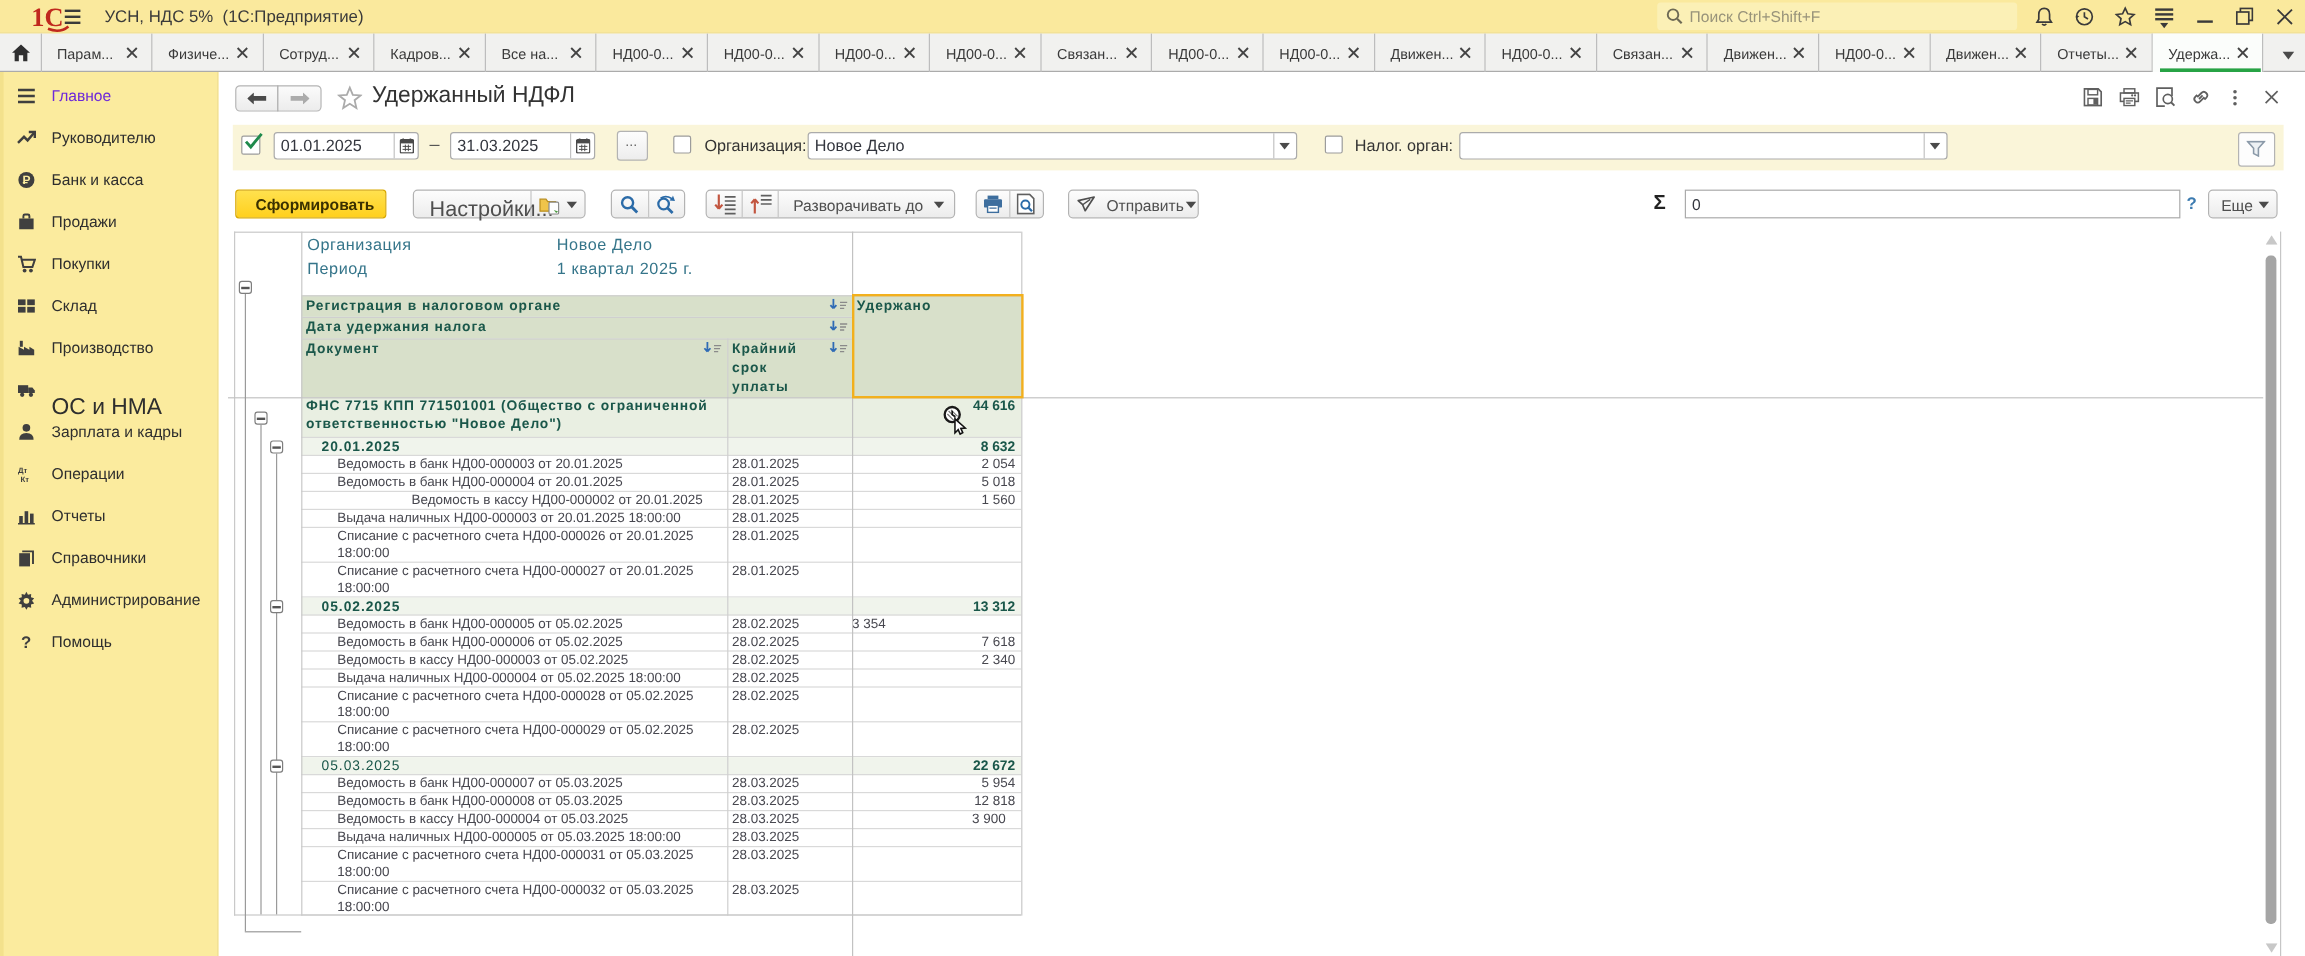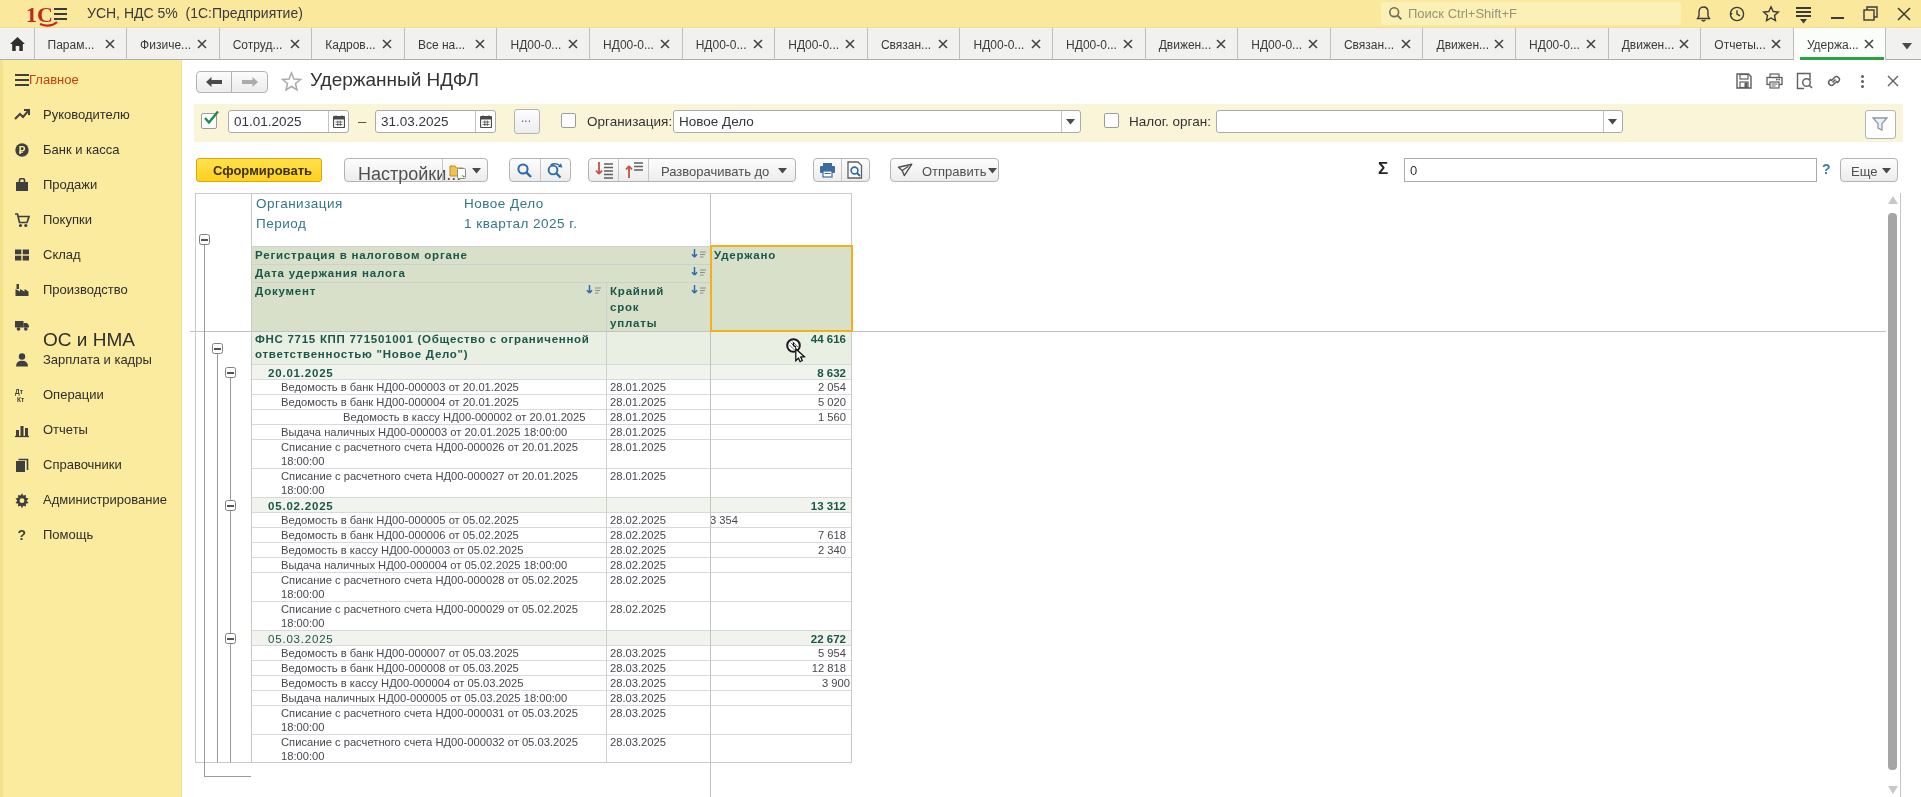--- a/index.html
+++ b/index.html
@@ -154,21 +154,21 @@
   </svg>
 <div style="position:absolute;left:1799.9px;top:57px;width:84px;height:3px;background:#27A345;"></div>
 <svg style="position:absolute;left:1902px;top:43px" width="10" height="7" viewBox="0 0 10 7">
     <path d="M0 0 L10 0 L5 6.5 Z" fill="#4A4A4A"></path>
   </svg>
 <div style="position:absolute;left:0px;top:60px;width:182px;height:737px;background:#FBEB9E;border-right:1px solid #EFDF92;"></div>
 <div style="position:absolute;left:0px;top:60px;width:3px;height:737px;background:#F3E18C;"></div>
 <svg style="position:absolute;left:14px;top:72px" width="16" height="17" viewBox="0 0 16 17">
     <path d="M1 3 H15 M1 8 H15 M1 13 H15" stroke="#3F3F3F" stroke-width="2"></path>
   </svg>
-<div style="position:absolute;left:29px;top:72px;white-space:nowrap;font-size:13px;color:#c2410c;">Главное</div>
+<div style="position:absolute;left:43px;top:72px;white-space:nowrap;font-size:13px;color:#6d28d9;">Главное</div>
 <svg style="position:absolute;left:14px;top:107px" width="16" height="17" viewBox="0 0 16 17">
     <path d="M1 12 L6 7 L9 10 L15 3" fill="none" stroke="#3F3F3F" stroke-width="2"></path>
     <path d="M10 3 L15 3 L15 8" fill="none" stroke="#3F3F3F" stroke-width="2"></path>
   </svg>
 <div style="position:absolute;left:43px;top:107px;white-space:nowrap;font-size:13px;color:#2E2E2E;text-align:center;">Руководителю</div>
 <svg style="position:absolute;left:14px;top:142px" width="16" height="17" viewBox="0 0 16 17">
     <circle cx="8" cy="8" r="6.7" fill="#3F3F3F"></circle>
     <text x="8" y="11.5" font-size="10" font-weight="bold" text-anchor="middle" fill="#FBEB9E">Р</text>
     <line x1="5" y1="10.2" x2="9" y2="10.2" stroke="#FAEFA2" stroke-width="1.2"></line>
   </svg>
@@ -405,21 +405,21 @@
 <div style="position:absolute;left:251px;top:365px;width:600px;height:15px;background:#F0F4EC;border-bottom:1px solid #D9D9D9;"></div>
 <div style="position:absolute;left:268px;top:367px;white-space:nowrap;font-size:11.5px;font-weight:bold;letter-spacing:0.8px;color:#1A574A;">20.01.2025</div>
 <div style="position:absolute;left:710px;top:367px;width:136px;text-align:right;font-size:11.5px;font-weight:bold;color:#1A574A;">8 632</div>
 <div style="position:absolute;left:251px;top:380px;width:600px;height:15px;border-bottom:1px solid #D9D9D9;"></div>
 <div style="position:absolute;left:281px;top:381px;white-space:nowrap;font-size:11.2px;color:#47474F;">Ведомость в банк НД00-000003 от 20.01.2025</div>
 <div style="position:absolute;left:610px;top:381px;white-space:nowrap;font-size:11.2px;color:#47474F;">28.01.2025</div>
 <div style="position:absolute;left:710px;top:381px;width:136px;text-align:right;font-size:11.2px;color:#47474F;">2 054</div>
 <div style="position:absolute;left:251px;top:395px;width:600px;height:15px;border-bottom:1px solid #D9D9D9;"></div>
 <div style="position:absolute;left:281px;top:396px;white-space:nowrap;font-size:11.2px;color:#47474F;">Ведомость в банк НД00-000004 от 20.01.2025</div>
 <div style="position:absolute;left:610px;top:396px;white-space:nowrap;font-size:11.2px;color:#47474F;">28.01.2025</div>
-<div style="position:absolute;left:710px;top:396px;width:136px;text-align:right;font-size:11.2px;color:#47474F;">5 020</div>
+<div style="position:absolute;left:710px;top:396px;width:136px;text-align:right;font-size:11.2px;color:#47474F;">5 018</div>
 <div style="position:absolute;left:251px;top:410px;width:600px;height:15px;border-bottom:1px solid #D9D9D9;"></div>
 <div style="position:absolute;left:298px;top:411px;white-space:nowrap;font-size:11.2px;color:#47474F;margin-left:45px;">Ведомость в кассу НД00-000002 от 20.01.2025</div>
 <div style="position:absolute;left:610px;top:411px;white-space:nowrap;font-size:11.2px;color:#47474F;">28.01.2025</div>
 <div style="position:absolute;left:710px;top:411px;width:136px;text-align:right;font-size:11.2px;color:#47474F;">1 560</div>
 <div style="position:absolute;left:251px;top:425px;width:600px;height:15px;border-bottom:1px solid #D9D9D9;"></div>
 <div style="position:absolute;left:281px;top:426px;white-space:nowrap;font-size:11.2px;color:#47474F;">Выдача наличных НД00-000003 от 20.01.2025 18:00:00</div>
 <div style="position:absolute;left:610px;top:426px;white-space:nowrap;font-size:11.2px;color:#47474F;">28.01.2025</div>
 <div style="position:absolute;left:251px;top:440px;width:600px;height:29px;border-bottom:1px solid #D9D9D9;"></div>
 <div style="position:absolute;left:281px;top:441px;white-space:nowrap;font-size:11.2px;color:#47474F;">Списание с расчетного счета НД00-000026 от 20.01.2025</div>
 <div style="position:absolute;left:281px;top:455px;white-space:nowrap;font-size:11.2px;color:#47474F;">18:00:00</div>
@@ -461,21 +461,21 @@
 <div style="position:absolute;left:281px;top:647px;white-space:nowrap;font-size:11.2px;color:#47474F;">Ведомость в банк НД00-000007 от 05.03.2025</div>
 <div style="position:absolute;left:610px;top:647px;white-space:nowrap;font-size:11.2px;color:#47474F;">28.03.2025</div>
 <div style="position:absolute;left:710px;top:647px;width:136px;text-align:right;font-size:11.2px;color:#47474F;">5 954</div>
 <div style="position:absolute;left:251px;top:661px;width:600px;height:15px;border-bottom:1px solid #D9D9D9;"></div>
 <div style="position:absolute;left:281px;top:662px;white-space:nowrap;font-size:11.2px;color:#47474F;">Ведомость в банк НД00-000008 от 05.03.2025</div>
 <div style="position:absolute;left:610px;top:662px;white-space:nowrap;font-size:11.2px;color:#47474F;">28.03.2025</div>
 <div style="position:absolute;left:710px;top:662px;width:136px;text-align:right;font-size:11.2px;color:#47474F;">12 818</div>
 <div style="position:absolute;left:251px;top:676px;width:600px;height:15px;border-bottom:1px solid #D9D9D9;"></div>
 <div style="position:absolute;left:281px;top:677px;white-space:nowrap;font-size:11.2px;color:#47474F;">Ведомость в кассу НД00-000004 от 05.03.2025</div>
 <div style="position:absolute;left:610px;top:677px;white-space:nowrap;font-size:11.2px;color:#47474F;">28.03.2025</div>
-<div style="position:absolute;left:710px;top:677px;width:140px;text-align:right;font-size:11.2px;color:#47474F;">3 900</div>
+<div style="position:absolute;left:710px;top:677px;width:128px;text-align:right;font-size:11.2px;color:#47474F;">3 900</div>
 <div style="position:absolute;left:251px;top:691px;width:600px;height:15px;border-bottom:1px solid #D9D9D9;"></div>
 <div style="position:absolute;left:281px;top:692px;white-space:nowrap;font-size:11.2px;color:#47474F;">Выдача наличных НД00-000005 от 05.03.2025 18:00:00</div>
 <div style="position:absolute;left:610px;top:692px;white-space:nowrap;font-size:11.2px;color:#47474F;">28.03.2025</div>
 <div style="position:absolute;left:251px;top:706px;width:600px;height:29px;border-bottom:1px solid #D9D9D9;"></div>
 <div style="position:absolute;left:281px;top:707px;white-space:nowrap;font-size:11.2px;color:#47474F;">Списание с расчетного счета НД00-000031 от 05.03.2025</div>
 <div style="position:absolute;left:281px;top:721px;white-space:nowrap;font-size:11.2px;color:#47474F;">18:00:00</div>
 <div style="position:absolute;left:610px;top:707px;white-space:nowrap;font-size:11.2px;color:#47474F;">28.03.2025</div>
 <div style="position:absolute;left:251px;top:735px;width:600px;height:28px;border-bottom:1px solid #D9D9D9;"></div>
 <div style="position:absolute;left:281px;top:736px;white-space:nowrap;font-size:11.2px;color:#47474F;">Списание с расчетного счета НД00-000032 от 05.03.2025</div>
 <div style="position:absolute;left:281px;top:750px;white-space:nowrap;font-size:11.2px;color:#47474F;">18:00:00</div>

